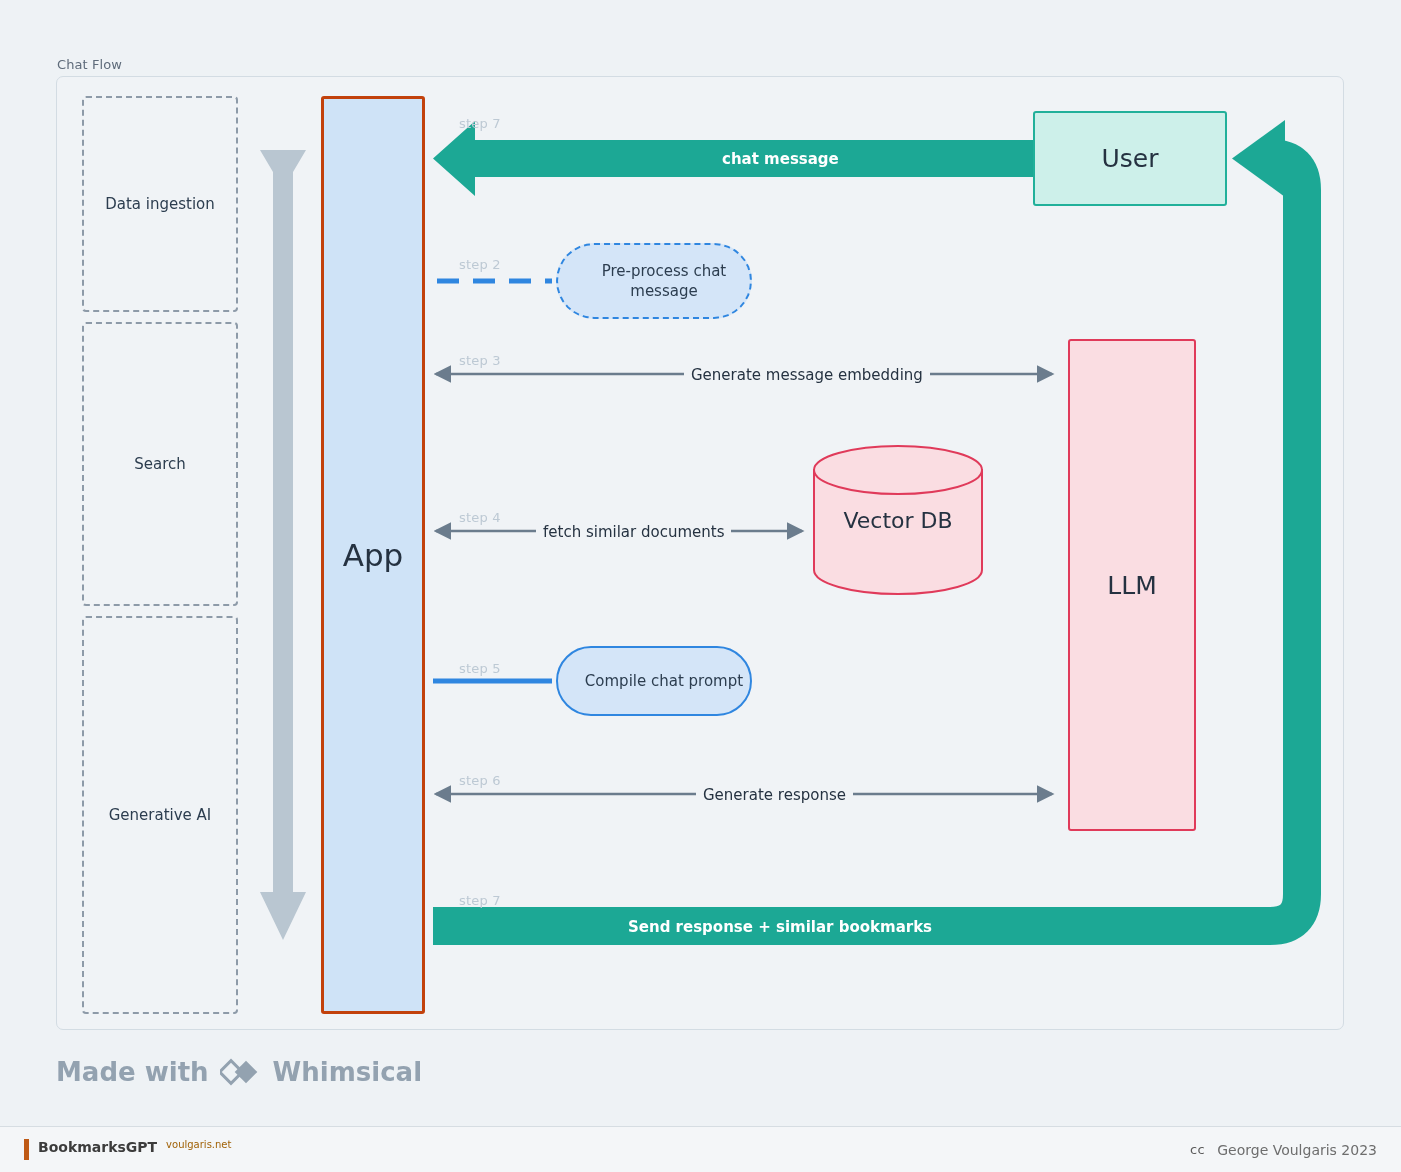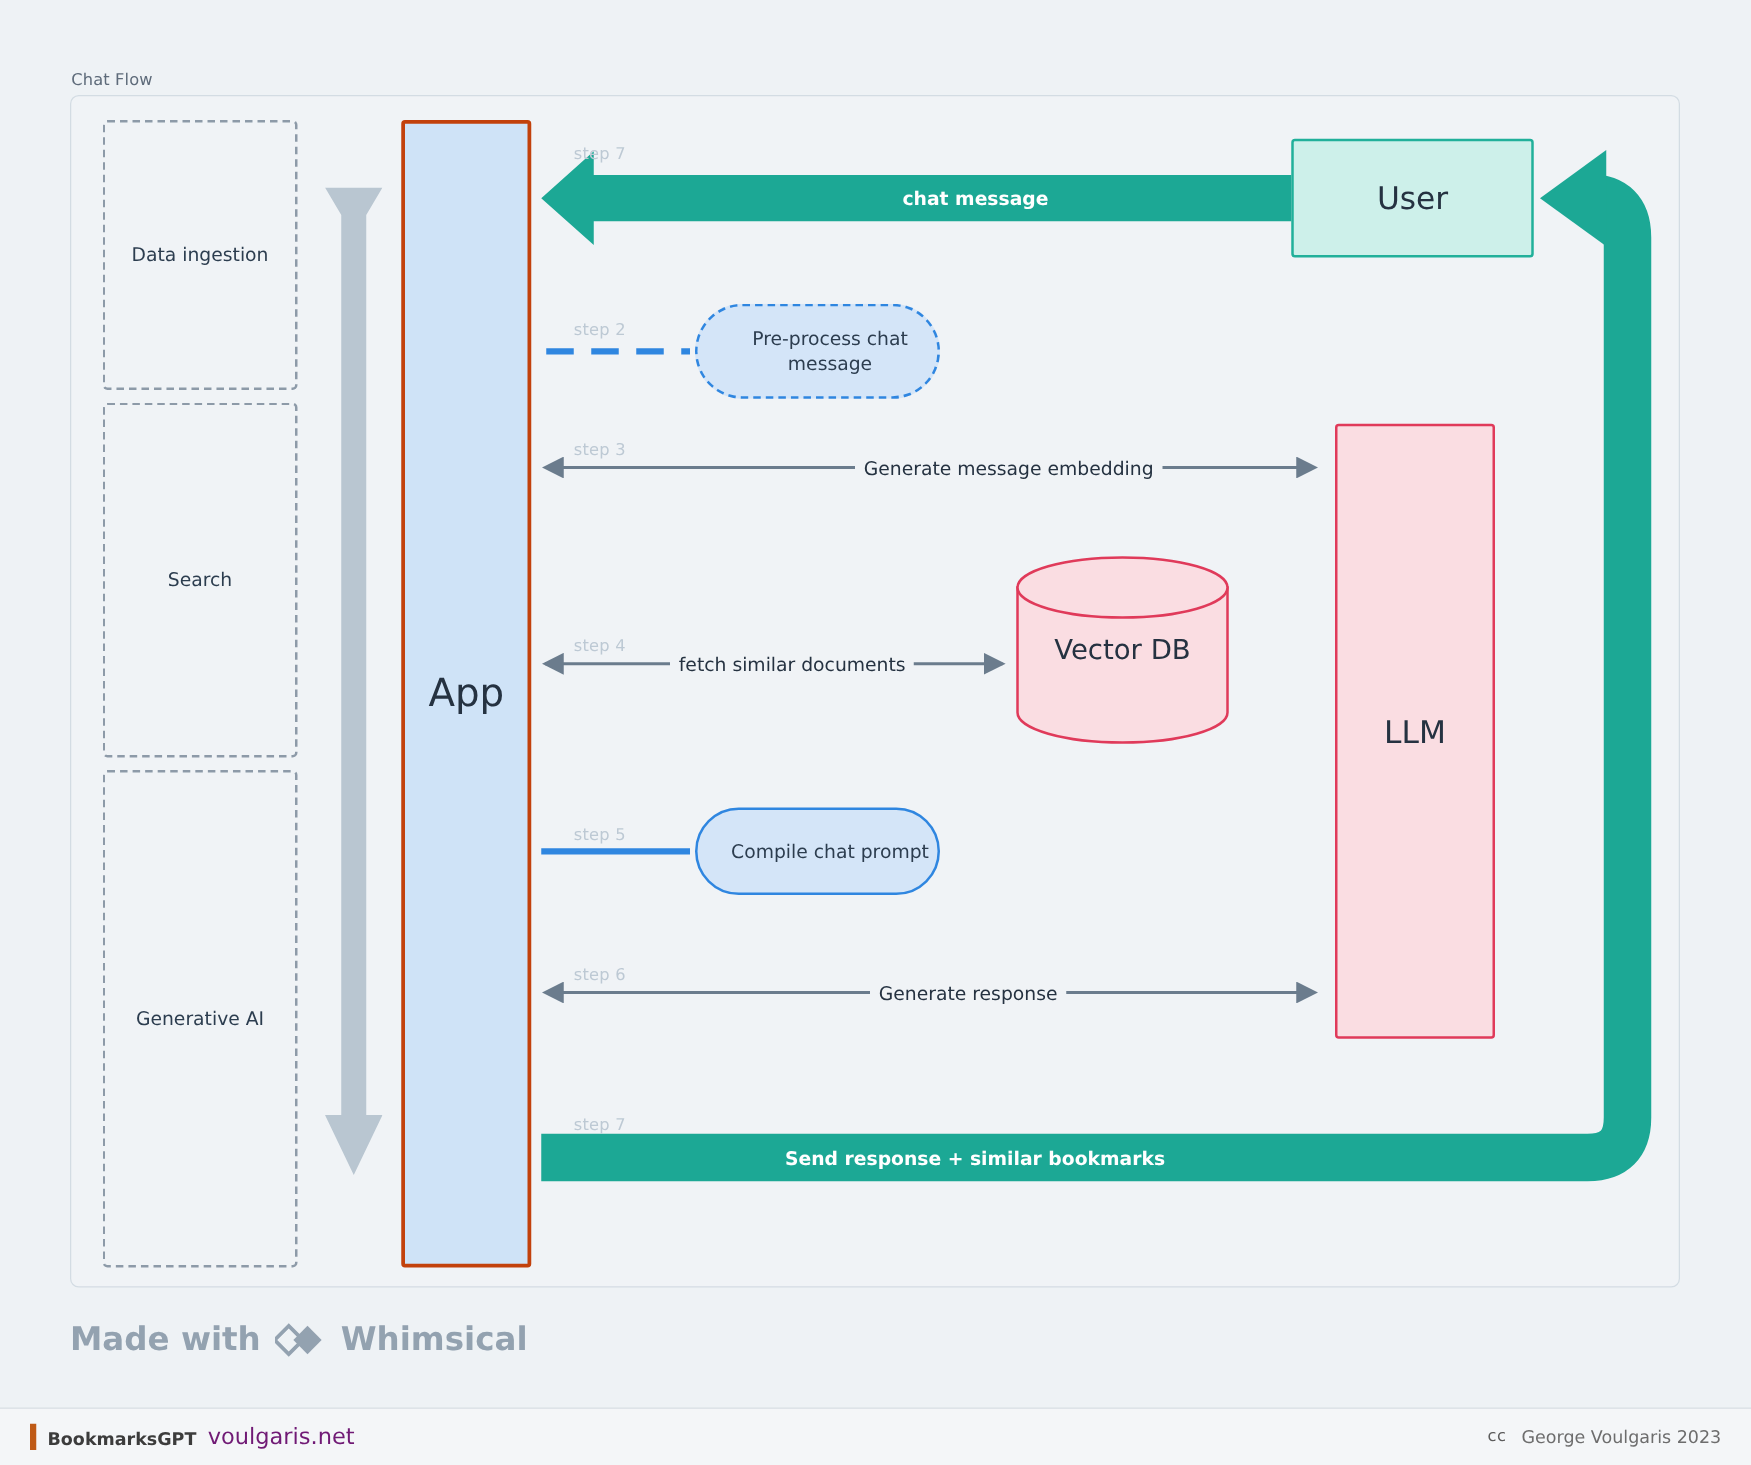--- a/index.html
+++ b/index.html
@@ -118,24 +118,24 @@
   }
   .wlogo { display: block; }
 
   
   .footer {
     position: absolute; left: 0; bottom: 0; width: 1401px; height: 46px;
     border-top: 1px solid #d6dde2; background: #f4f6f8;
     display: flex; align-items: center; justify-content: space-between;
     padding: 0 24px;
   }
-  .footer-left { display: flex; align-items: flex-end; gap: 9px; }
+  .footer-left { display: flex; align-items: flex-start; gap: 9px; }
   .footer-bar { width: 5px; height: 21px; background: #bf5a16; }
   .footer-brand { font-size: 14px; font-weight: bold; color: #3c3c3c; }
-  .footer-site { font-size: 18px; color: #701a75; }
+  .footer-site { font-size: 10px; color: #a16207; }
   .footer-right { display: flex; align-items: center; gap: 12px; }
   .footer-cc { font-size: 13px; font-weight: normal; color: #5c5c5c; letter-spacing: .5px; }
   .footer-copy { font-size: 14px; color: #6d6d6d; }
 </style>
 </head>
 <body>
 
 <div id="root">
 
   <div class="frame-title">Chat Flow</div>

